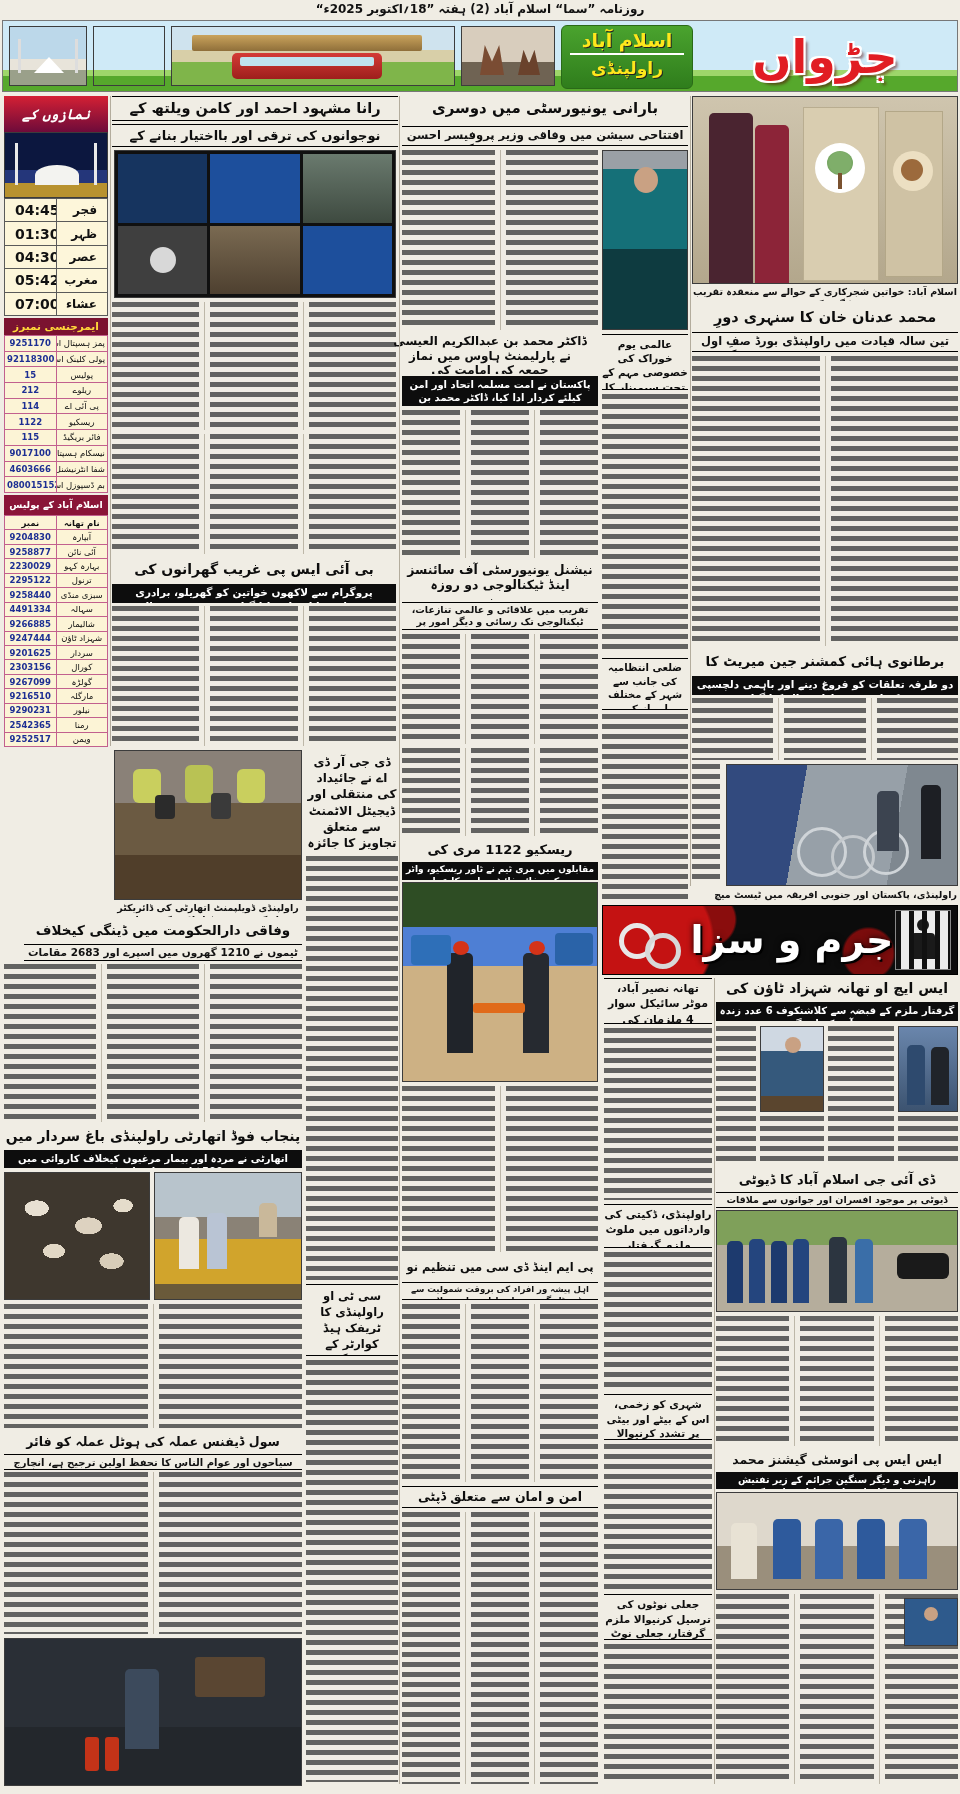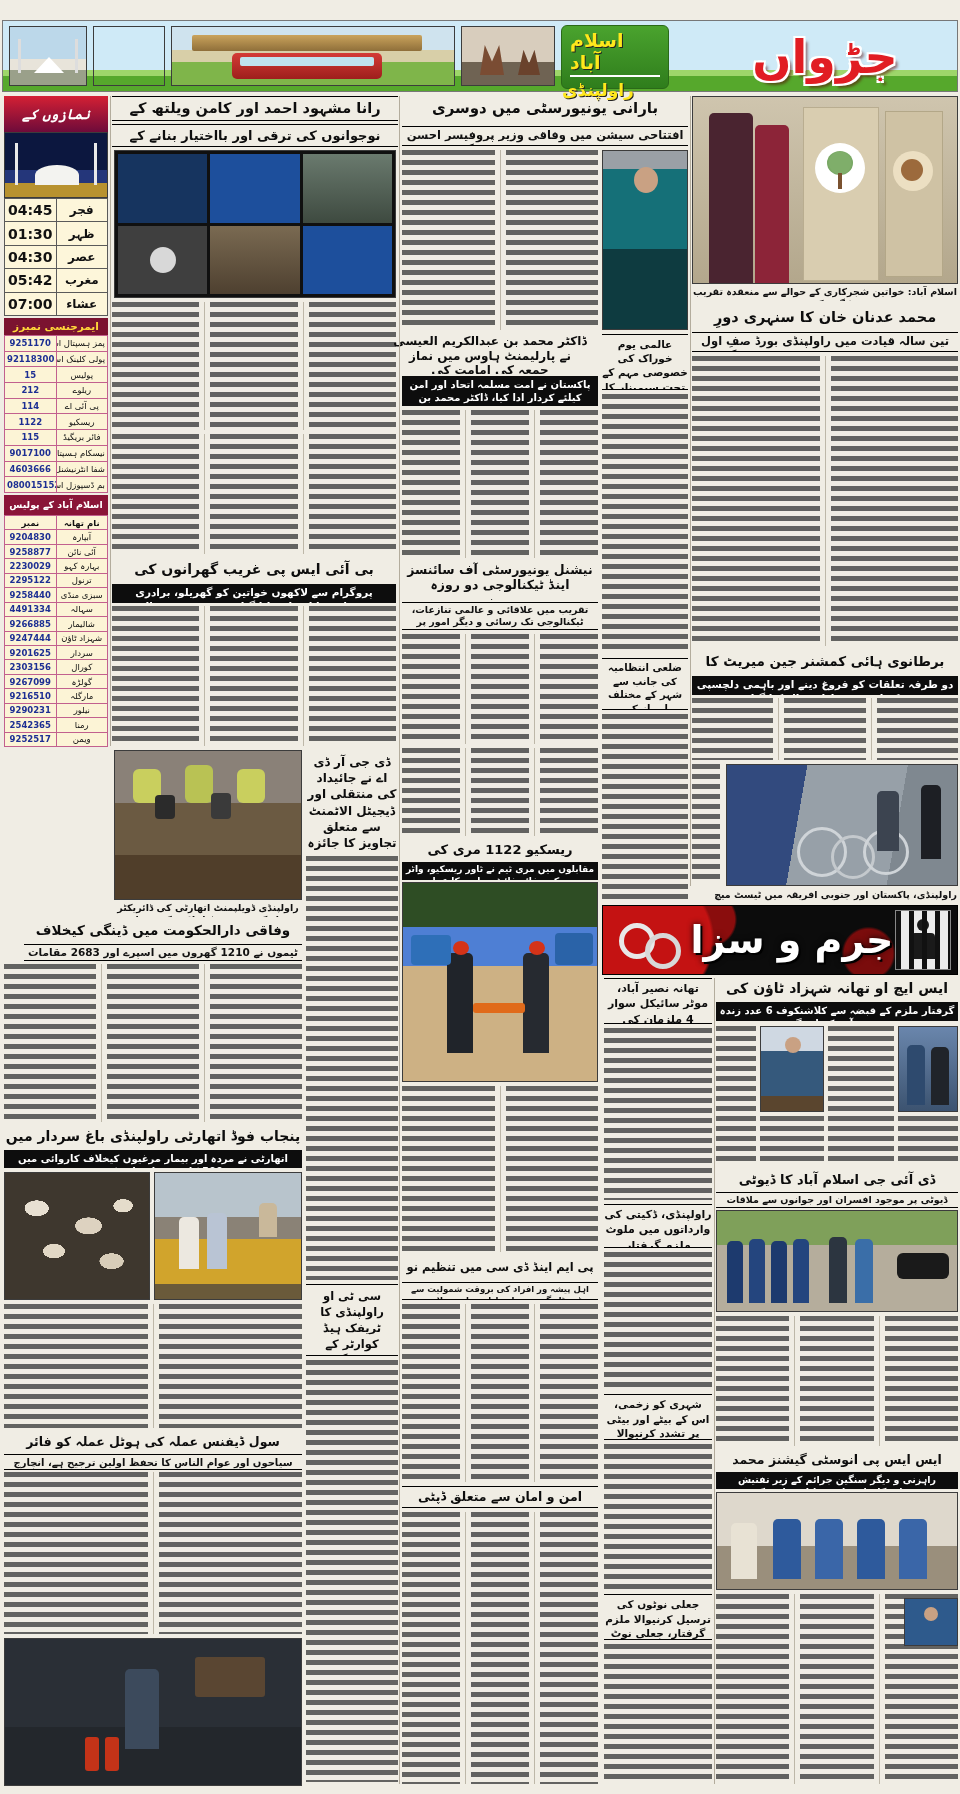--- a/index.html
+++ b/index.html
@@ -15,50 +15,51 @@
     background-clip:content-box;opacity:.82}
   .gcol+.gcol{margin-inline-start:5px;border-inline-start:1px solid #b3ac9c;padding-inline-start:5px}
   .ph{border:1px solid #3c3c3c;overflow:hidden;position:absolute;box-sizing:border-box}
   .cap{font-weight:700;font-size:9.5px;color:#111;text-align:center;line-height:1.25;overflow:hidden}
   .vr{position:absolute;width:1px;background:#b3ac9c}
   table.tb{width:100%;border-collapse:collapse;background:#fcf4d6;table-layout:fixed}
   .tb td{border:1px solid #c2608e;font-size:8.5px;padding:1px 2px;text-align:center;color:#111;
     white-space:nowrap;overflow:hidden}
   .tb td.num{color:#1d2f93;font-weight:700;direction:ltr}
   table.pt{width:100%;border-collapse:collapse;background:#fdf6da;table-layout:fixed}
-  .pt td{border:1.5px solid #5a5a5a;font-weight:700;text-align:center;padding:3px 2px;overflow:hidden}
+  .pt td{border:1.5px solid #5a5a5a;font-weight:700;padding:3px 10px;overflow:hidden}
   .pt td.pname{font-size:12px}
   .pt td.ptime{font-size:14px;direction:ltr}
   .hdrbar{color:#fff;font-weight:700;text-align:center;overflow:hidden}
   .fig{position:absolute;border-radius:5px 5px 0 0}
 </style>
 </head>
 <body>
 
 <div id="paper">
 
+  <div class="abs" style="left:0;top:2px;width:960px;height:16px;text-align:center;font-size:12px;font-weight:700">روزنامہ ”سما“ اسلام آباد (2) ہفتہ ”18؍اکتوبر 2025ء“</div>
 
   <div class="abs" style="left:2px;top:20px;width:956px;height:72px;direction:ltr;border:1px solid #777;
        background:linear-gradient(180deg,#cfeaf7 0 70%,#9ed66a 70% 78%,#56a82c 78% 100%)">
     <div class="ph" style="left:6px;top:5px;width:78px;height:60px;background:linear-gradient(180deg,#bcd8ea 0 55%,#e8e4da 55% 75%,#9aa08a 75%)">
       <div style="position:absolute;left:24px;bottom:12px;width:30px;height:16px;background:#fff;clip-path:polygon(50% 0,100% 100%,0 100%)"></div>
       <div style="position:absolute;left:8px;bottom:12px;width:3px;height:34px;background:#ddd"></div>
       <div style="position:absolute;right:8px;bottom:12px;width:3px;height:34px;background:#ddd"></div>
     </div>
     <div class="ph" style="left:90px;top:5px;width:72px;height:60px;background:linear-gradient(160deg,#c republica 0,#c98f6e 0 60%,#a9714e 60%)"></div>
     <div class="ph" style="left:168px;top:5px;width:284px;height:60px;background:linear-gradient(180deg,#cfe3ee 0 40%,#d8cfa8 40% 60%,#7fb54a 60%)">
       <div style="position:absolute;left:60px;top:26px;width:150px;height:26px;background:linear-gradient(180deg,#d43b36,#9e1f1c);border-radius:5px"></div>
       <div style="position:absolute;left:68px;top:30px;width:134px;height:9px;background:#bfe2ee;border-radius:2px"></div>
       <div style="position:absolute;left:20px;top:8px;width:230px;height:16px;background:linear-gradient(180deg,#caa35c,#8f6f3a);border-radius:2px"></div>
     </div>
     <div class="ph" style="left:458px;top:5px;width:94px;height:60px;background:linear-gradient(180deg,#d8cdbd 0 60%,#6f6353 60%)">
       <div style="position:absolute;left:18px;bottom:10px;width:24px;height:30px;background:#7a4c33;clip-path:polygon(0 100%,20% 0,50% 55%,80% 0,100% 100%)"></div>
       <div style="position:absolute;right:14px;bottom:10px;width:22px;height:28px;background:#6a422c;clip-path:polygon(0 100%,25% 10%,50% 60%,75% 10%,100% 100%)"></div>
     </div>
-    <div class="abs" style="left:558px;top:4px;width:108px;height:64px;background:linear-gradient(180deg,#4aa32e,#2f7d1c);border-radius:6px;border:1px solid #2a6a18;">
+    <div class="abs" style="left:558px;top:4px;width:132px;height:64px;background:linear-gradient(180deg,#4aa32e,#2f7d1c);border-radius:6px;border:1px solid #2a6a18;text-align:center">
       <div style="font-size:19px;font-weight:700;color:#ffe71c;text-shadow:1px 1px 0 #222;border-bottom:2px solid #fff;margin:3px 8px 0;padding-bottom:2px">اسلام آباد</div>
       <div style="font-size:17px;font-weight:700;color:#ffe71c;text-shadow:1px 1px 0 #222;margin-top:3px">راولپنڈی</div>
     </div>
     <div class="abs" style="left:692px;top:0;width:260px;height:72px;direction:rtl;text-align:center;font-size:46px;font-weight:700;
          color:#e11d23;line-height:72px;
          text-shadow:2px 2px 0 #ffffff,-2px -2px 0 #ffffff,2px -2px 0 #ffffff,-2px 2px 0 #ffffff,4px 4px 3px #55000088">جڑواں شہر</div>
   </div>
 
   <div class="abs hdrbar" style="left:4px;top:96px;width:104px;height:36px;background:linear-gradient(180deg,#d42034,#6e0b3a);
        font-family:'DejaVu Serif',serif;font-style:italic;font-size:13.5px;line-height:36px"><span>نمازوں کے اوقات</span></div>

